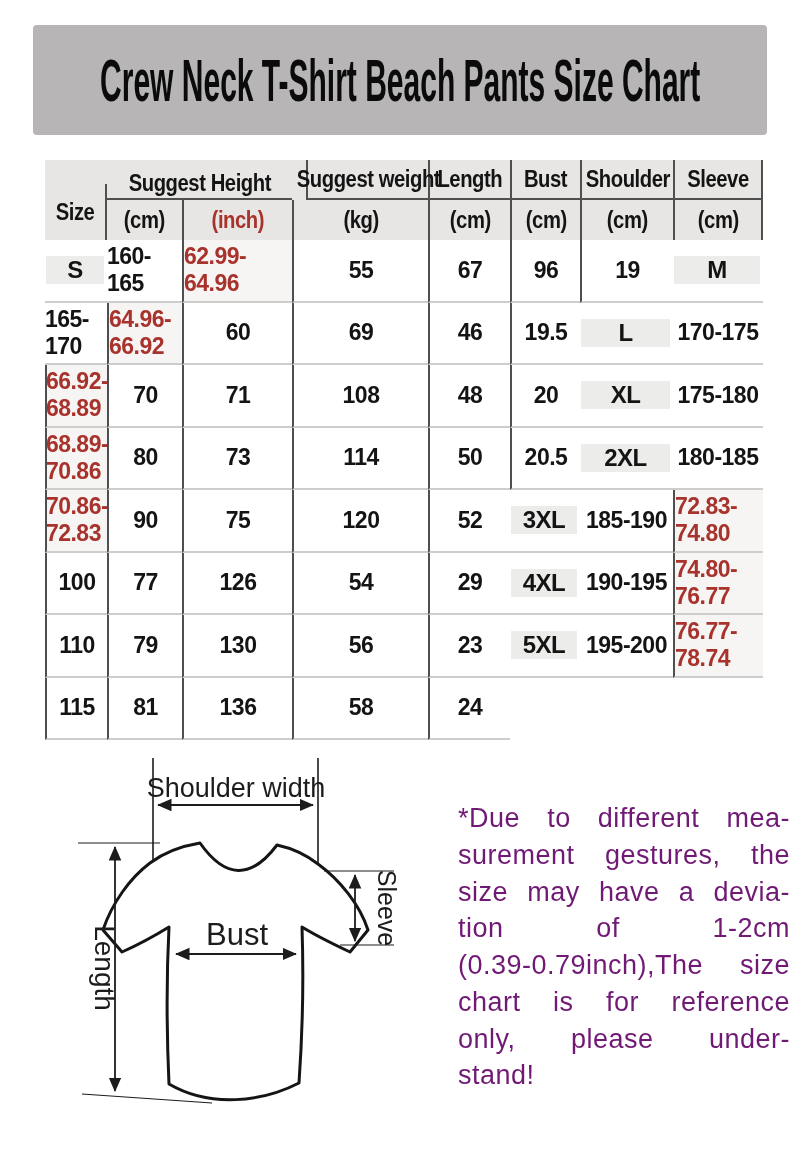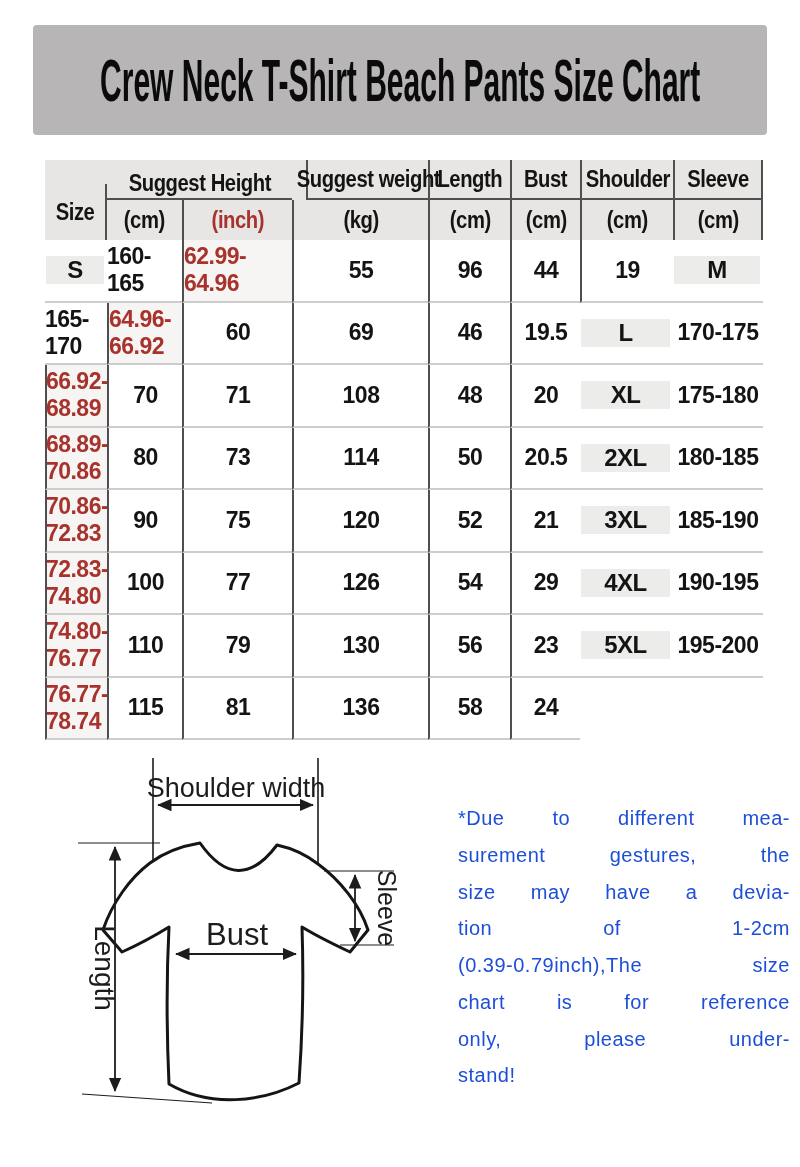--- a/index.html
+++ b/index.html
@@ -54,21 +54,21 @@
   .cell.c3,.cell.c4,.cell.c5,.cell.c6,.cell.c7{border-left:2px solid var(--line-dark);}
   .size-chip{flex:1;margin:7px 3px 7px 1px;background:var(--chip-bg);
     display:flex;align-items:center;justify-content:center;font-size:24px;}
 
   
   .diagram{position:absolute;left:30px;top:755px;width:420px;height:410px;}
   .diagram text{font-family:"Liberation Sans", sans-serif;fill:#1c1c1c;}
 
   
   .disclaimer{position:absolute;left:458px;top:800px;width:332px;
-    font-size:20px;line-height:36.75px;color:#1d4ed8;font-weight:400;letter-spacing:0.5px;}
+    font-size:27px;line-height:36.75px;color:#701a75;font-weight:400;letter-spacing:0.5px;}
   .disclaimer .line{white-space:nowrap;}
   .disclaimer .line.j{white-space:normal;text-align:justify;text-align-last:justify;}
 </style>
 </head>
 <body>
 
 <div class="stage">
 
   <div class="title-box">
     <div class="title-text">Crew Neck T-Shirt Beach Pants Size Chart</div>
@@ -119,22 +119,22 @@
           <span class="lbl">(cm)</span>
         </div>
     </div>
     <div class="tbody">
         <div class="cell c0">
           <span class="size-chip">S</span>
         </div>
         <div class="cell c1">160-165</div>
         <div class="cell c2">62.99-64.96</div>
         <div class="cell c3">55</div>
+        <div class="cell c4">67</div>
         <div class="cell c5">96</div>
-        <div class="cell c6">44</div>
         <div class="cell c7">19</div>
         <div class="cell c0">
           <span class="size-chip">M</span>
         </div>
         <div class="cell c1">165-170</div>
         <div class="cell c2">64.96-66.92</div>
         <div class="cell c3">60</div>
         <div class="cell c4">69</div>
         <div class="cell c6">46</div>
         <div class="cell c7">19.5</div>
@@ -160,21 +160,20 @@
         <div class="cell c7">20.5</div>
         <div class="cell c0">
           <span class="size-chip">2XL</span>
         </div>
         <div class="cell c1">180-185</div>
         <div class="cell c2">70.86-72.83</div>
         <div class="cell c3">90</div>
         <div class="cell c4">75</div>
         <div class="cell c5">120</div>
         <div class="cell c6">52</div>
-        <div class="cell c7">21</div>
         <div class="cell c0">
           <span class="size-chip">3XL</span>
         </div>
         <div class="cell c1">185-190</div>
         <div class="cell c2">72.83-74.80</div>
         <div class="cell c3">100</div>
         <div class="cell c4">77</div>
         <div class="cell c5">126</div>
         <div class="cell c6">54</div>
         <div class="cell c7">29</div>

